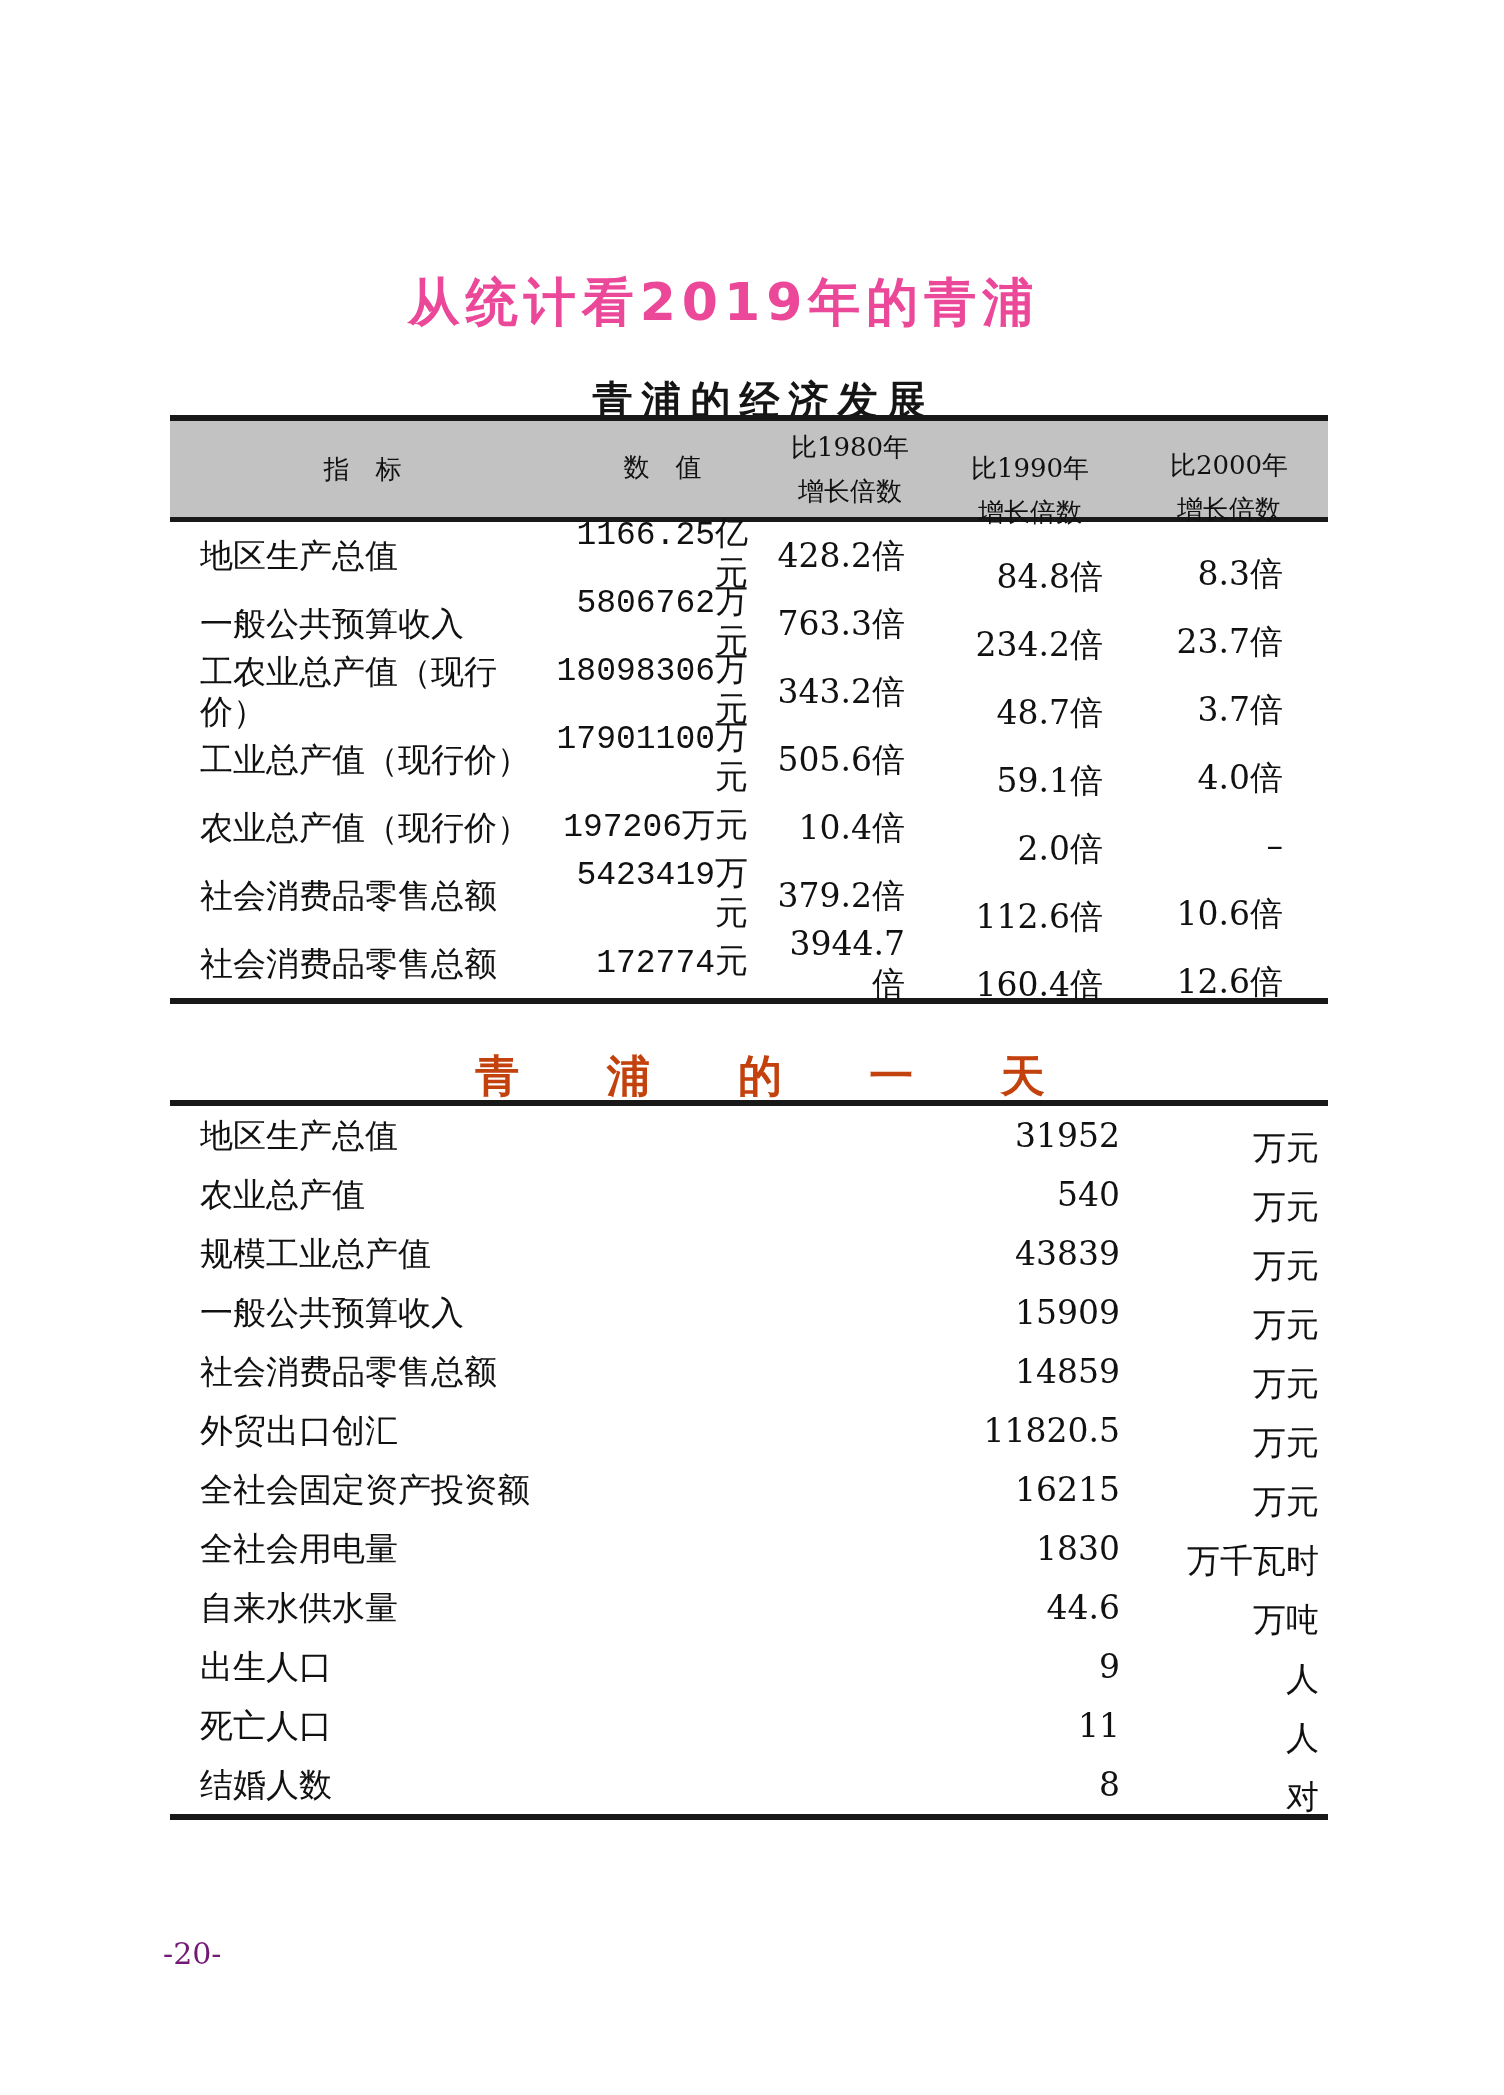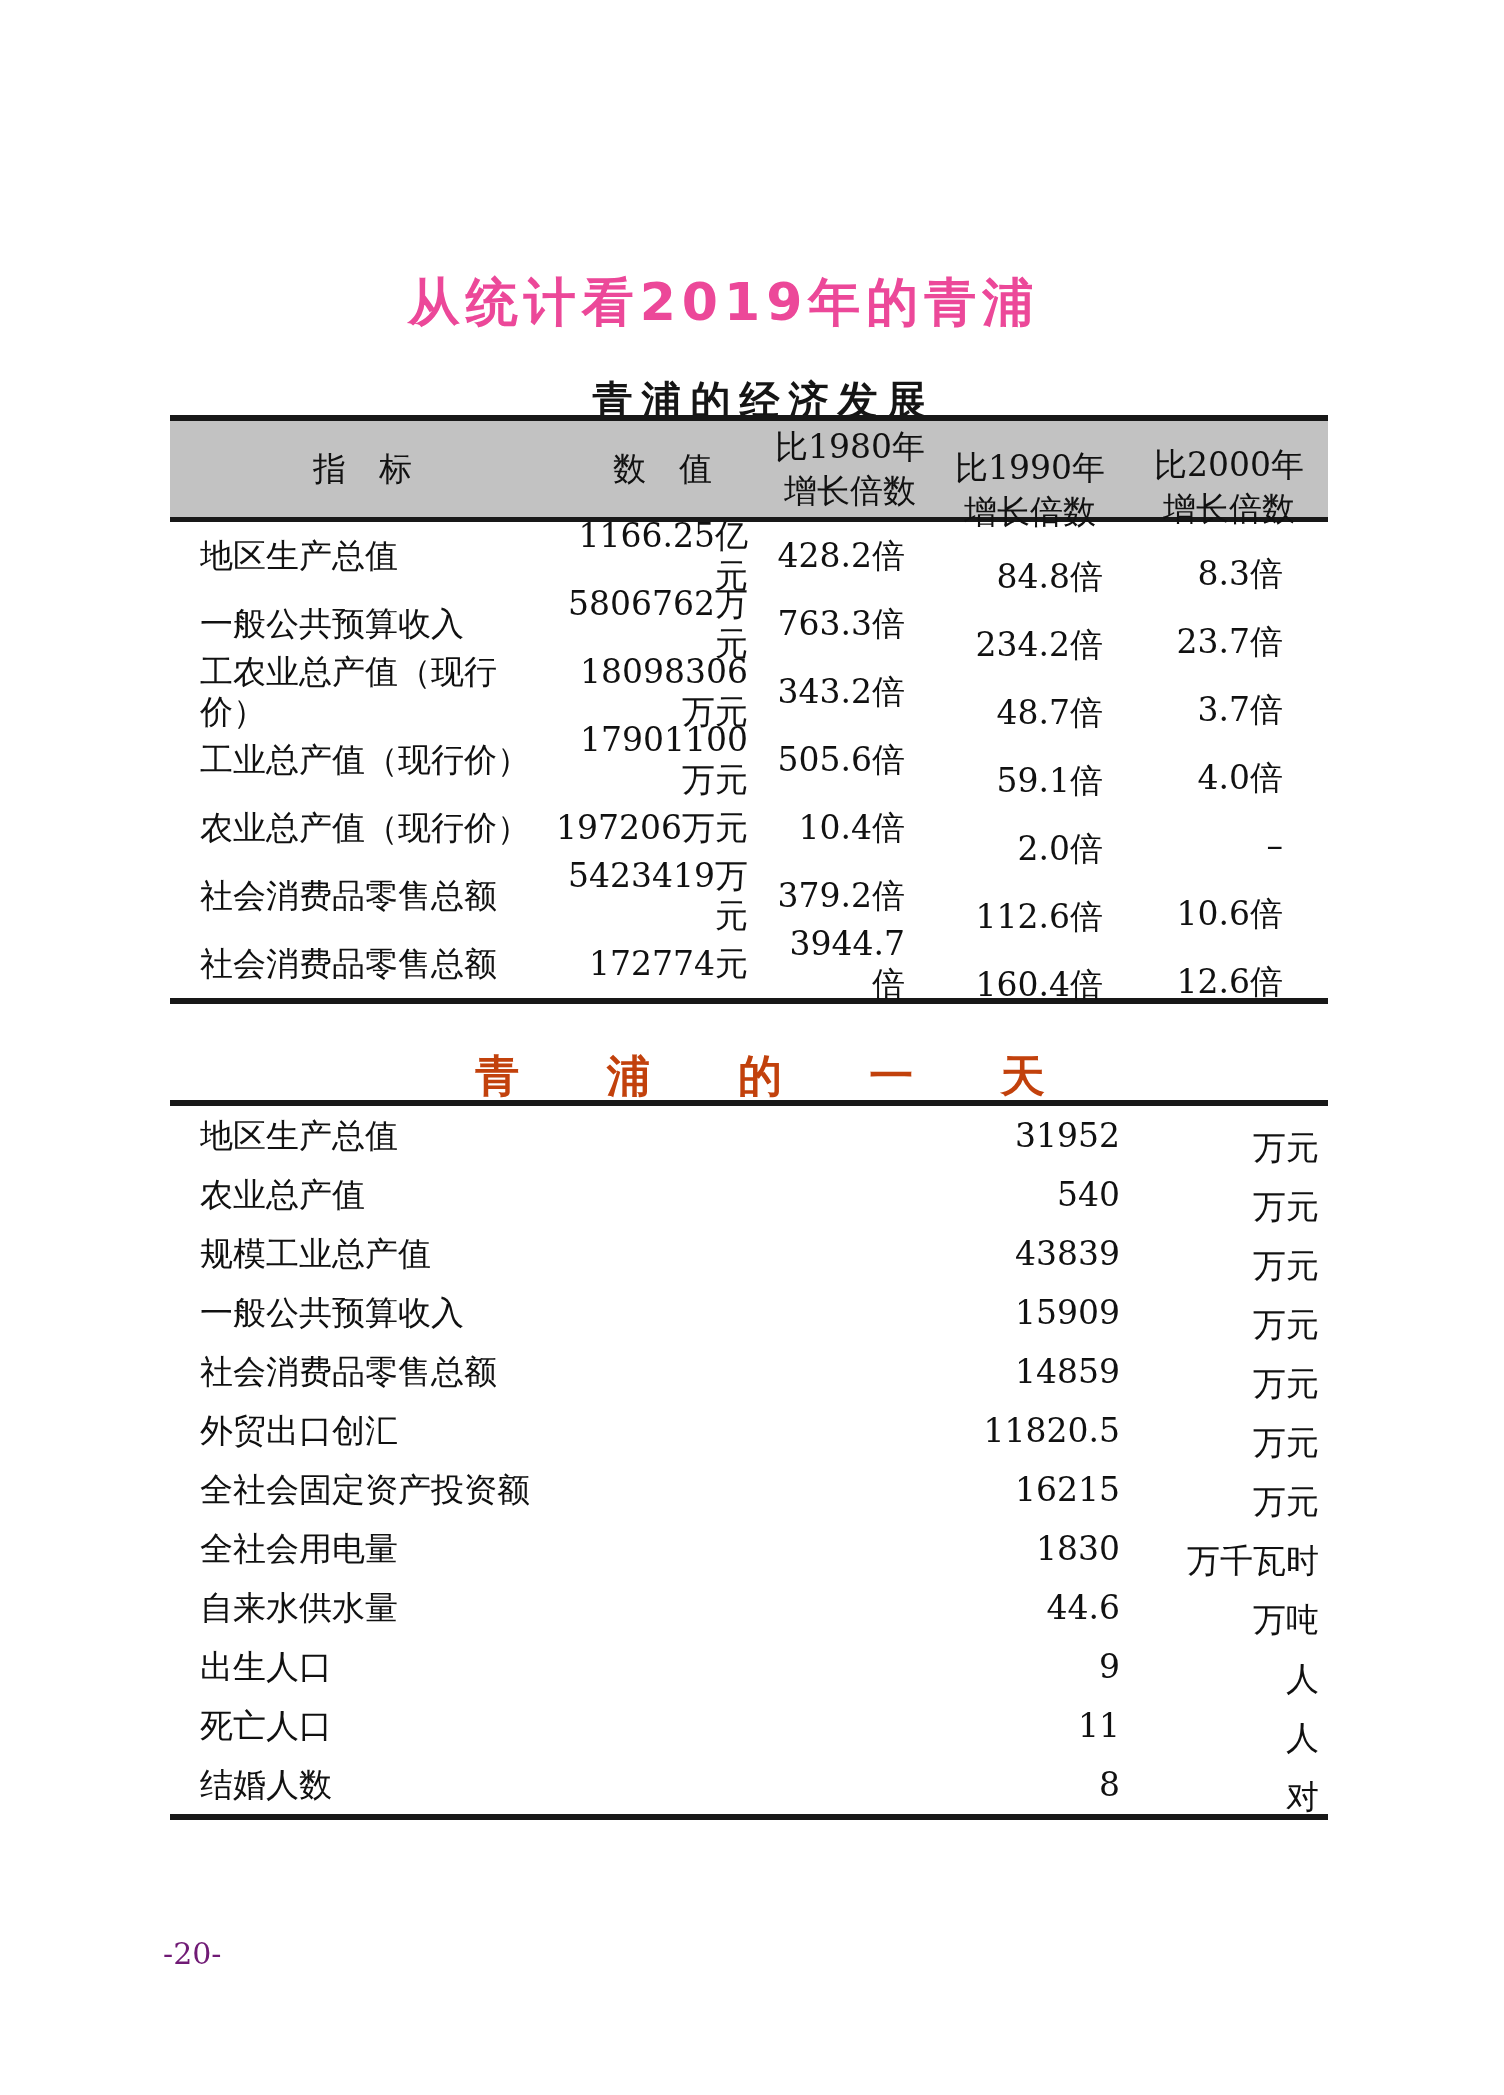--- a/index.html
+++ b/index.html
@@ -24,26 +24,26 @@
     font-size:44px;line-height:50px;letter-spacing:36px;white-space:nowrap;color:#c2410c;
   }
   .tbl{position:absolute;left:170px;width:1158px;}
   #economy-table{top:415px;}
   #day-table{top:1100px;}
   .hrule{width:100%;height:6px;background:#181818;}
   .hrule.mid{height:5px;}
   
   .t1-header{
     display:flex;align-items:center;height:96px;background:#c2c2c2;
-    font-size:33px;line-height:44px;
+    font-size:26px;line-height:44px;
   }
   .t1-row{display:flex;align-items:center;height:68px;font-size:33px;line-height:40px;}
   .c1{width:385px;padding-left:30px;box-sizing:border-box;text-align:left;}
   .t1-header .c1{text-align:center;padding-left:0;}
-  .c2{width:215px;}
+  .c2{width:215px;font-family:Liberation Mono, monospace;}
   .c3{width:160px;}
   .c4{width:200px;margin-top:42px;}
   .c5{width:198px;margin-top:36px;}
   .t1-header .c2,.t1-header .c3,.t1-header .c4,.t1-header .c5{text-align:center;}
   .t1-row .c2{text-align:right;padding-right:22px;box-sizing:border-box;}
   .t1-row .c3{text-align:right;padding-right:25px;box-sizing:border-box;}
   .t1-row .c4{text-align:right;padding-right:27px;box-sizing:border-box;}
   .t1-row .c5{text-align:right;padding-right:45px;box-sizing:border-box;}
   
   .t2-row{display:flex;align-items:center;height:59px;font-size:33px;line-height:40px;}

